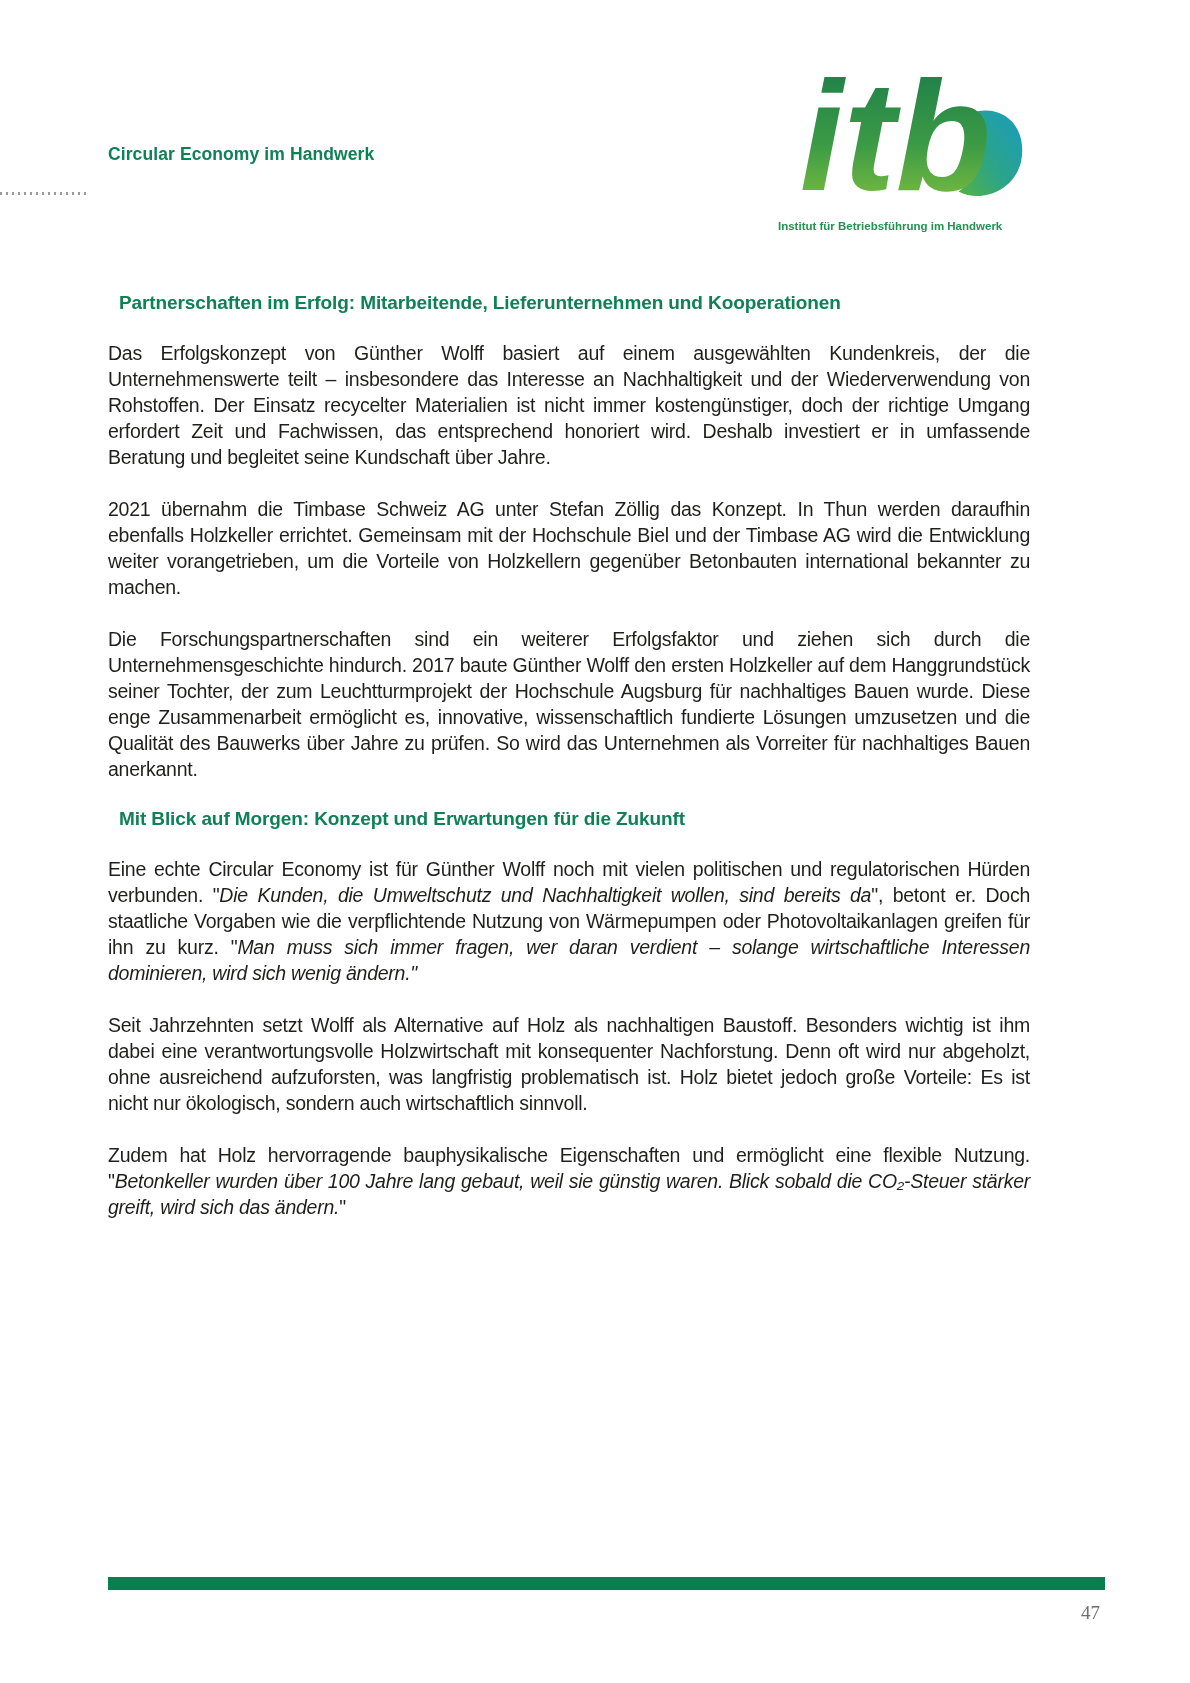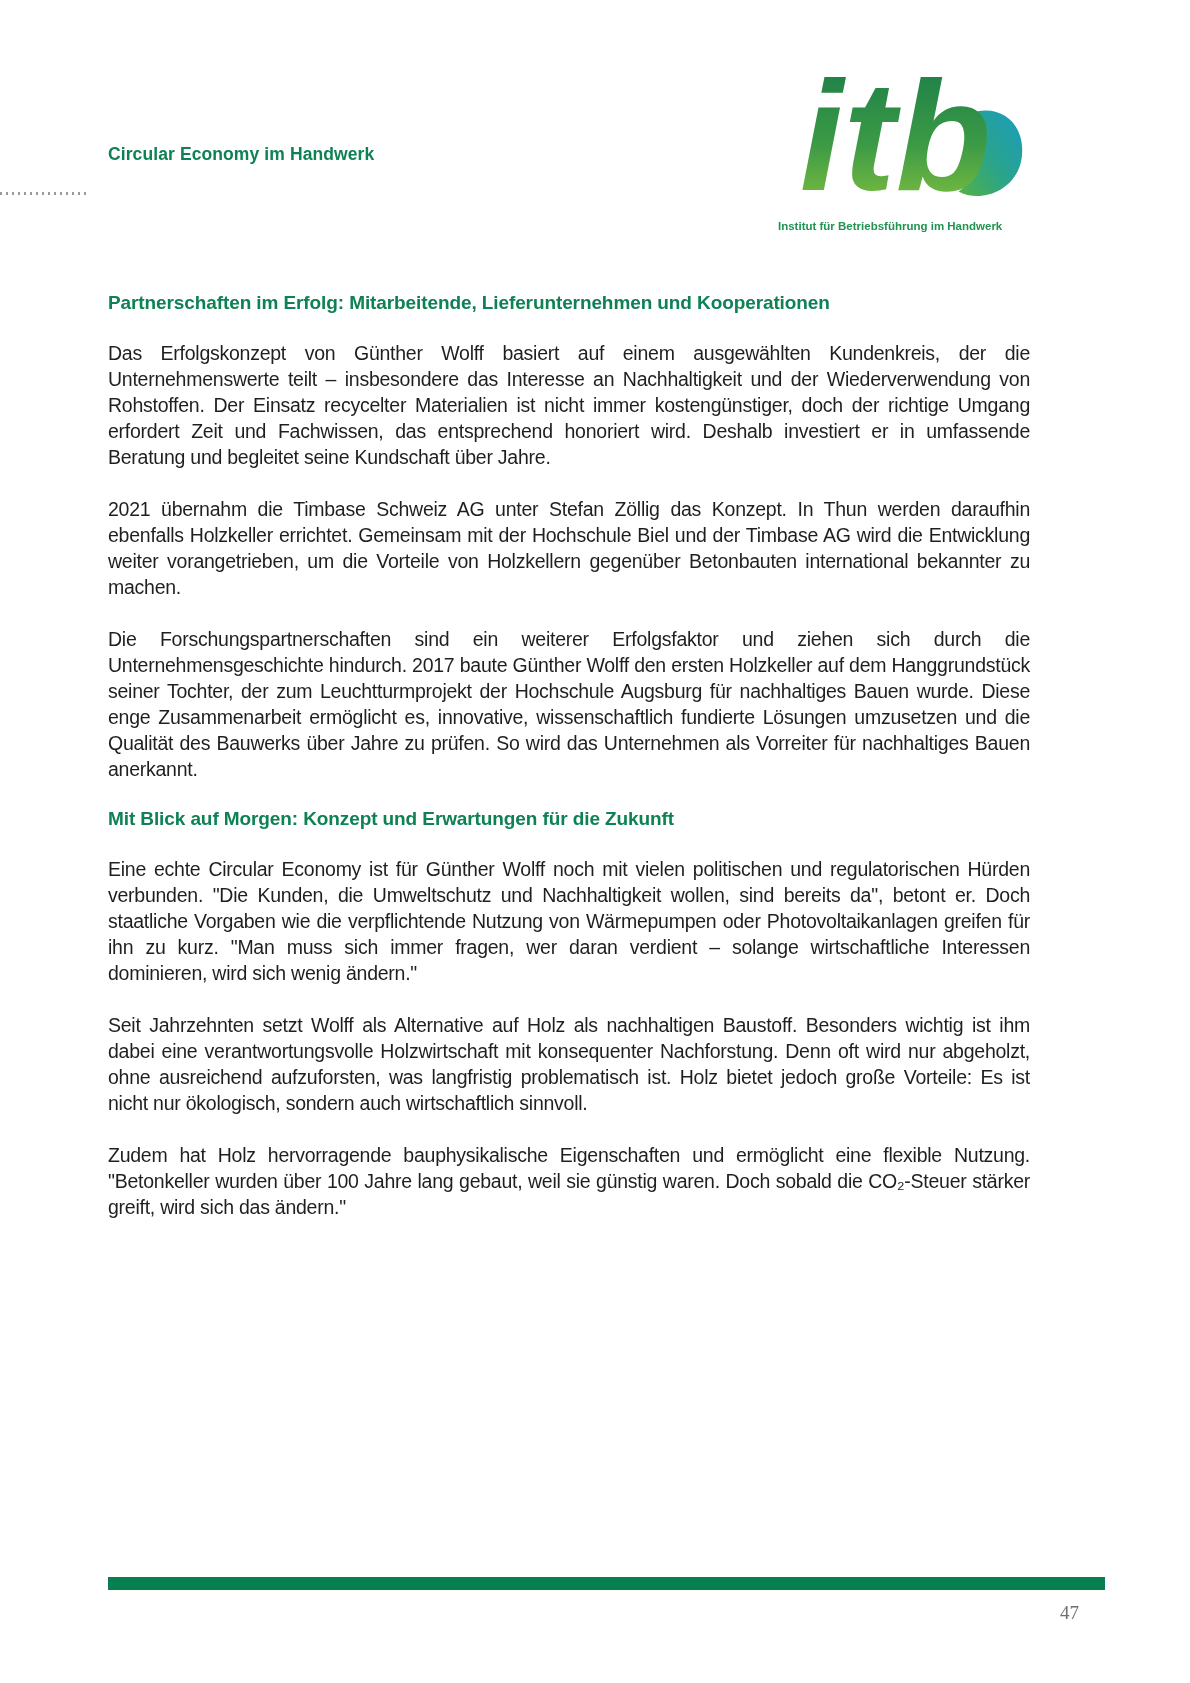--- a/index.html
+++ b/index.html
@@ -40,47 +40,48 @@
     white-space:nowrap;
   }
   
   .content{
     position:absolute;
     left:108px; top:292px;
     width:922px;
     color:#212121;
   }
   .content h2{
-    margin:0 0 26px 0;
+    margin:0 0 26px 11px;
     font-size:19px;
     font-weight:700;
     color:#0e8155;
     letter-spacing:-0.1px;
   }
   .content h2.second{ margin-top:6px; }
   .content p{
     margin:0 0 26px 0;
     font-size:19.5px;
     line-height:26px;
     letter-spacing:-0.25px;
     text-align:justify;
     color:#1f1f1d;
   }
-  .em{ }
+  .em{ font-style:italic; }
   
   .footer-bar{
     position:absolute;
     left:108px; top:1577px;
     width:997px; height:13px;
     background:#087f4f;
   }
   .page-number{
     position:absolute;
     left:1060px; top:1602px;
     width:40px;
+    text-align:right;
     font-family:"Liberation Serif",serif;
     font-size:19px;
     color:#6f6f6f;
   }
 </style>
 </head>
 <body>
 
 <div class="page">
 
@@ -109,19 +110,19 @@
 
   <div class="content">
     <h2>Partnerschaften im Erfolg: Mitarbeitende, Lieferunternehmen und Kooperationen</h2>
     <p><span>Das Erfolgskonzept von Günther Wolff basiert auf einem ausgewählten Kundenkreis, der die Unternehmenswerte teilt – insbesondere das Interesse an Nachhaltigkeit und der Wiederverwendung von Rohstoffen. Der Einsatz recycelter Materialien ist nicht immer kostengünstiger, doch der richtige Umgang erfordert Zeit und Fachwissen, das entsprechend honoriert wird. Deshalb investiert er in umfassende Beratung und begleitet seine Kundschaft über Jahre.</span></p>
     <p><span>2021 übernahm die Timbase Schweiz AG unter Stefan Zöllig das Konzept. In Thun werden daraufhin ebenfalls Holzkeller errichtet. Gemeinsam mit der Hochschule Biel und der Timbase AG wird die Entwicklung weiter vorangetrieben, um die Vorteile von Holzkellern gegenüber Betonbauten international bekannter zu machen.</span></p>
     <p><span>Die Forschungspartnerschaften sind ein weiterer Erfolgsfaktor und ziehen sich durch die Unternehmensgeschichte hindurch. 2017 baute Günther Wolff den ersten Holzkeller auf dem Hanggrundstück seiner Tochter, der zum Leuchtturmprojekt der Hochschule Augsburg für nachhaltiges Bauen wurde. Diese enge Zusammenarbeit ermöglicht es, innovative, wissenschaftlich fundierte Lösungen umzusetzen und die Qualität des Bauwerks über Jahre zu prüfen. So wird das Unternehmen als Vorreiter für nachhaltiges Bauen anerkannt.</span></p>
 
     <h2 class="second">Mit Blick auf Morgen: Konzept und Erwartungen für die Zukunft</h2>
     <p><span>Eine echte Circular Economy ist für Günther Wolff noch mit vielen politischen und regulatorischen Hürden verbunden. "</span><span class="em">Die Kunden, die Umweltschutz und Nachhaltigkeit wollen, sind bereits da</span><span>", betont er. Doch staatliche Vorgaben wie die verpflichtende Nutzung von Wärmepumpen oder Photovoltaikanlagen greifen für ihn zu kurz. "</span><span class="em">Man muss sich immer fragen, wer daran verdient – solange wirtschaftliche Interessen dominieren, wird sich wenig ändern."</span></p>
     <p><span>Seit Jahrzehnten setzt Wolff als Alternative auf Holz als nachhaltigen Baustoff. Besonders wichtig ist ihm dabei eine verantwortungsvolle Holzwirtschaft mit konsequenter Nachforstung. Denn oft wird nur abgeholzt, ohne ausreichend aufzuforsten, was langfristig problematisch ist. Holz bietet jedoch große Vorteile: Es ist nicht nur ökologisch, sondern auch wirtschaftlich sinnvoll.</span></p>
-    <p><span>Zudem hat Holz hervorragende bauphysikalische Eigenschaften und ermöglicht eine flexible Nutzung. "</span><span class="em">Betonkeller wurden über 100 Jahre lang gebaut, weil sie günstig waren. Doch sobald die CO₂-Steuer stärker greift, wird sich das ändern.</span><span>"</span></p>
+    <p><span>Zudem hat Holz hervorragende bauphysikalische Eigenschaften und ermöglicht eine flexible Nutzung. "</span><span class="em">Betonkeller wurden über 100 Jahre lang gebaut, weil sie günstig waren. Blick sobald die CO₂-Steuer stärker greift, wird sich das ändern.</span><span>"</span></p>
   </div>
 
   <div class="footer-bar"></div>
   <div class="page-number">47</div>
 
 </div>
 
 </body></html>

